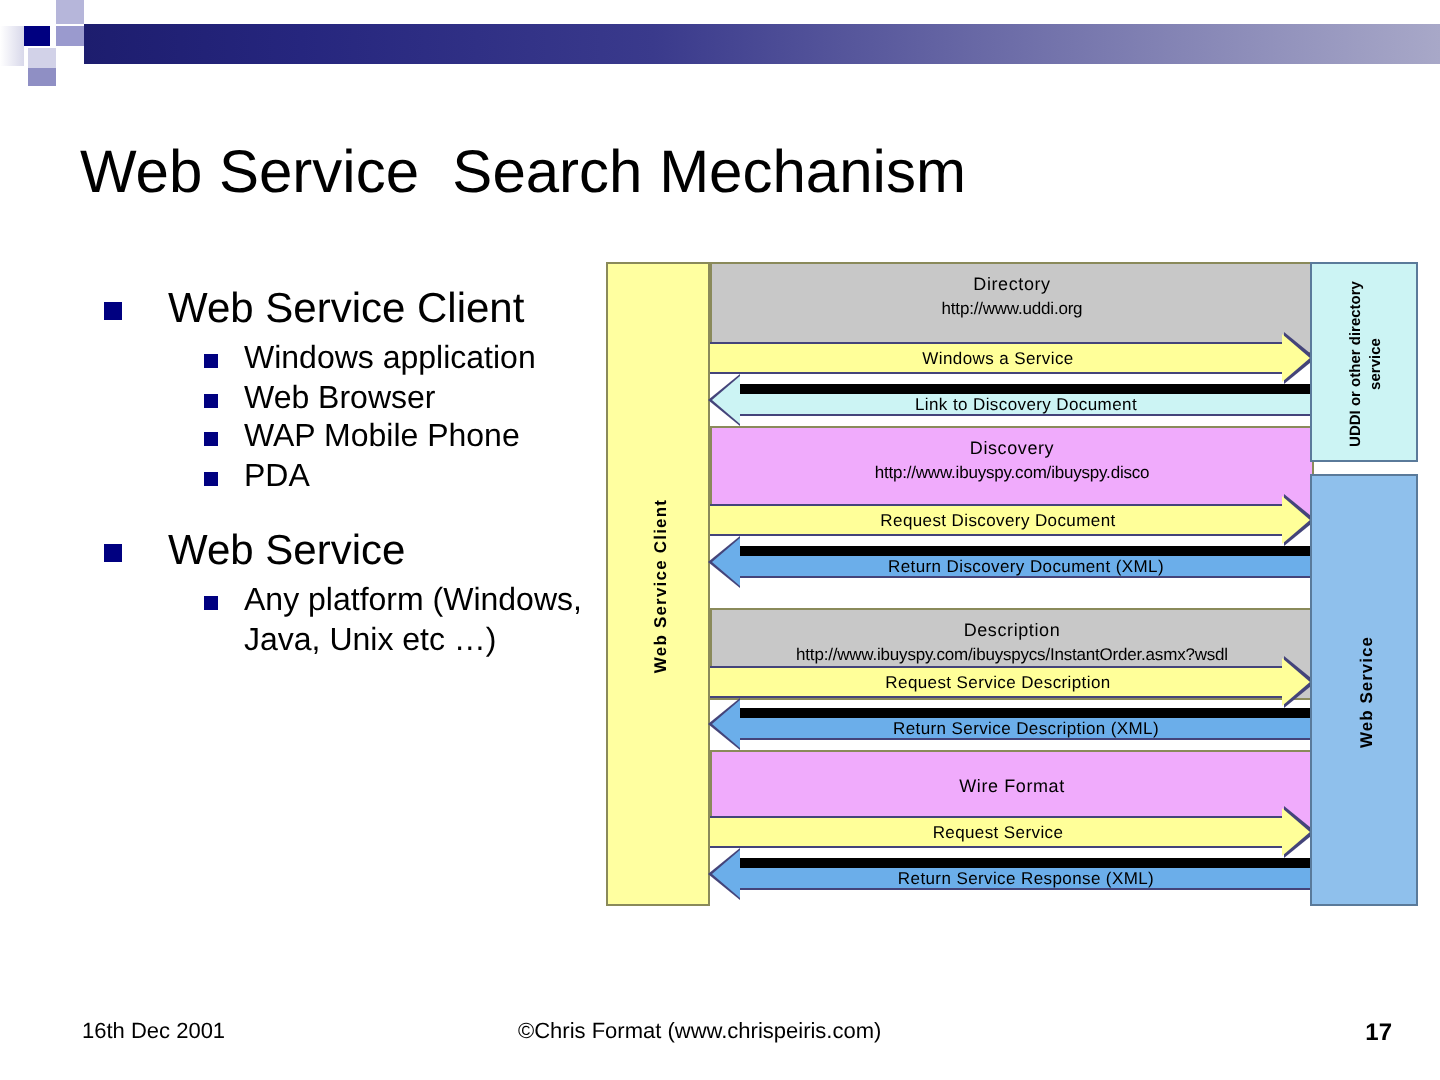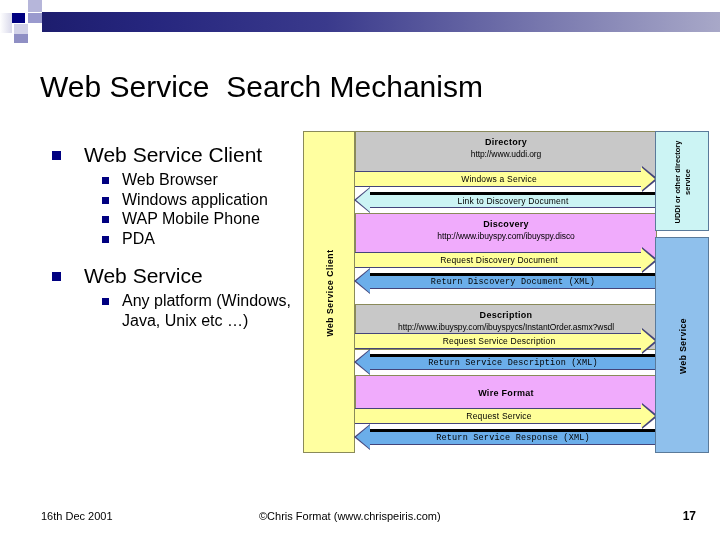--- a/index.html
+++ b/index.html
@@ -112,43 +112,43 @@
     position: absolute;
     left: 0;
     width: 302px;
     box-sizing: border-box;
     border: 1px solid #8a8a5a;
     text-align: center;
   }
   .layer.gray  { background: #c8c8c8; }
   .layer.olive { background: #f0abfc; }
   .layer-title {
-    font-size: 9px; font-weight: bold; color: #000000;
+    font-size: 9px; font-weight: normal; color: #000000;
     margin-top: 5px; letter-spacing: .3px;
   }
   .layer-url {
     font-size: 8.5px; color: #000000; margin-top: 2px;
     letter-spacing: -.1px;
   }
 
   
   .arrow {
     position: absolute;
     height: 16px;
     display: flex; align-items: center; justify-content: center;
     font-size: 8.5px; color: #000000; letter-spacing: .2px;
     box-sizing: border-box;
   }
   .arrow-right {
     background: #ffff99;
     border-top: 1px solid #44447a; border-bottom: 1px solid #44447a;
   }
-  .arrow-left  { border-top: 3px solid #000000; border-bottom: 1px solid #44447a; }
+  .arrow-left  { border-top: 5px solid #000000; border-bottom: 1px solid #44447a; }
   .arrow-left.pale { background: #ccf4f4; }
-  .arrow-left.blue { background: #6baeea; font-family: Liberation Mono, monospace; }
+  .arrow-left.blue { background: #6baeea; }
 
   .tip { position: absolute; width: 0; height: 0; }
   .tip-right {
     border-top: 13px solid transparent;
     border-bottom: 13px solid transparent;
     border-left: 16px solid #ffff99;
   }
   .tip-right-b {
     border-top: 13px solid transparent;
     border-bottom: 13px solid transparent;
@@ -229,25 +229,25 @@
 <div id="content-col">
 
   <div>
     <div class="lvl1">
       <span class="bullet"></span>
       <span>Web Service Client</span>
     </div>
     <div class="lvl2-list">
       <div class="lvl2">
         <span class="bullet"></span>
+        <span>Windows application</span>
+      </div>
+      <div class="lvl2">
+        <span class="bullet"></span>
         <span>Web Browser</span>
-      </div>
-      <div class="lvl2">
-        <span class="bullet"></span>
-        <span>Windows application</span>
       </div>
       <div class="lvl2">
         <span class="bullet"></span>
         <span>WAP Mobile Phone</span>
       </div>
       <div class="lvl2">
         <span class="bullet"></span>
         <span>PDA</span>
       </div>
     </div>

